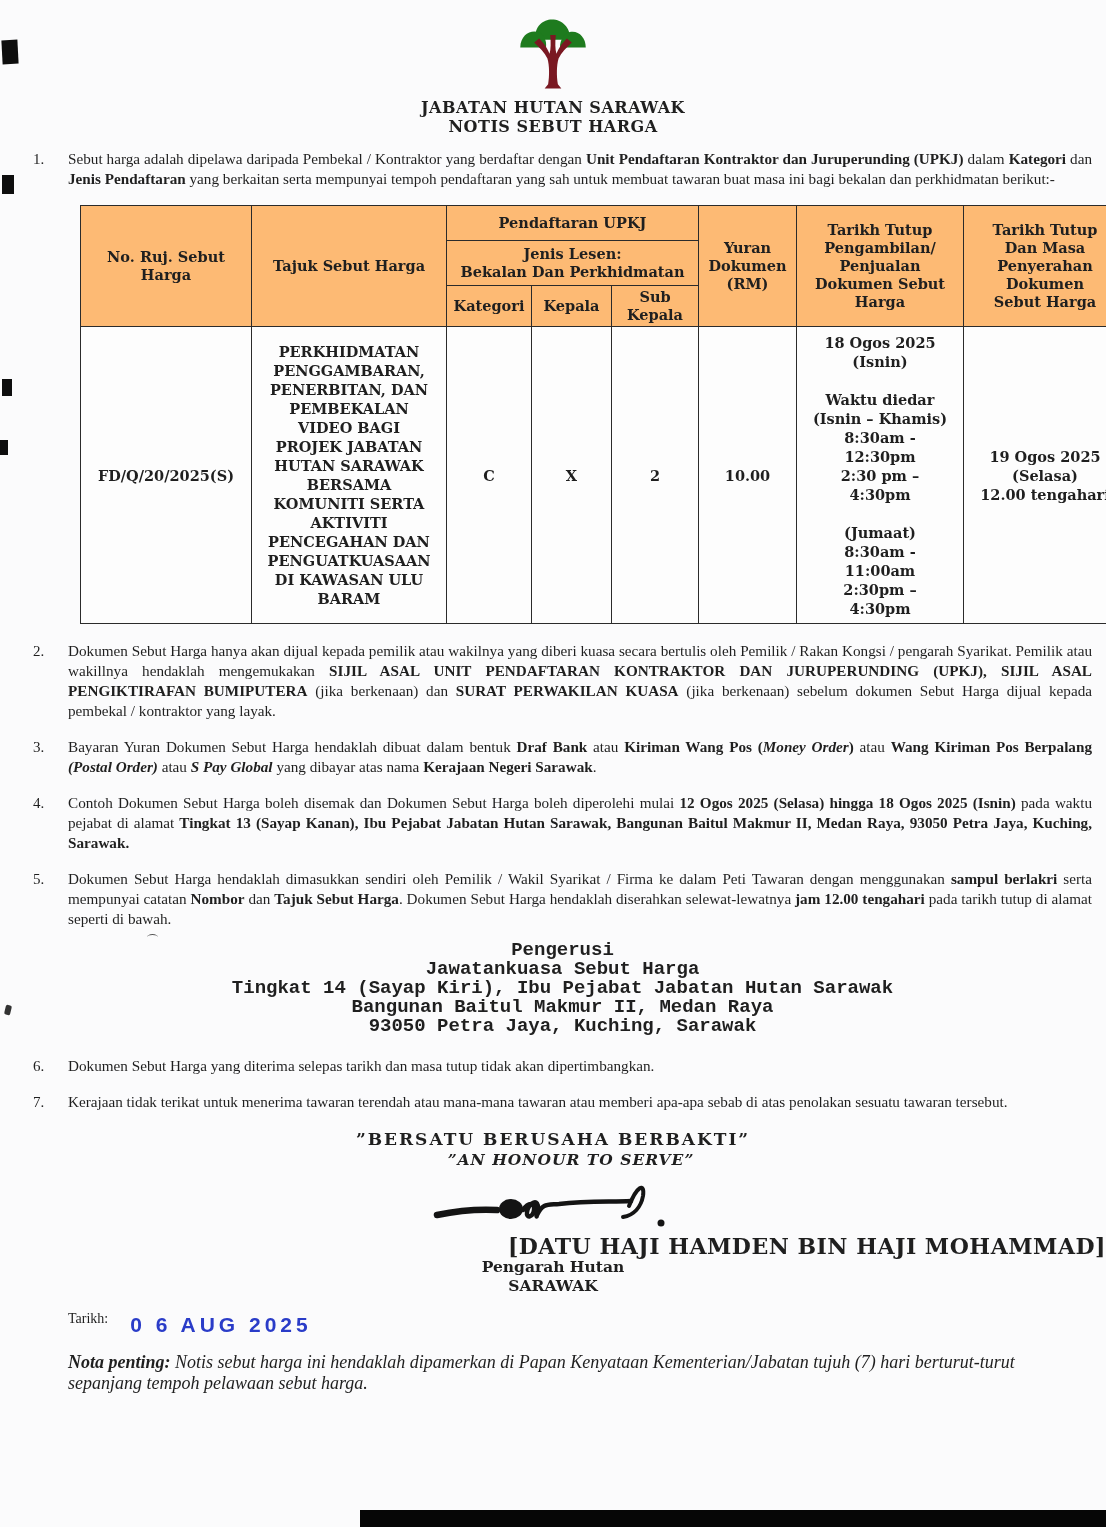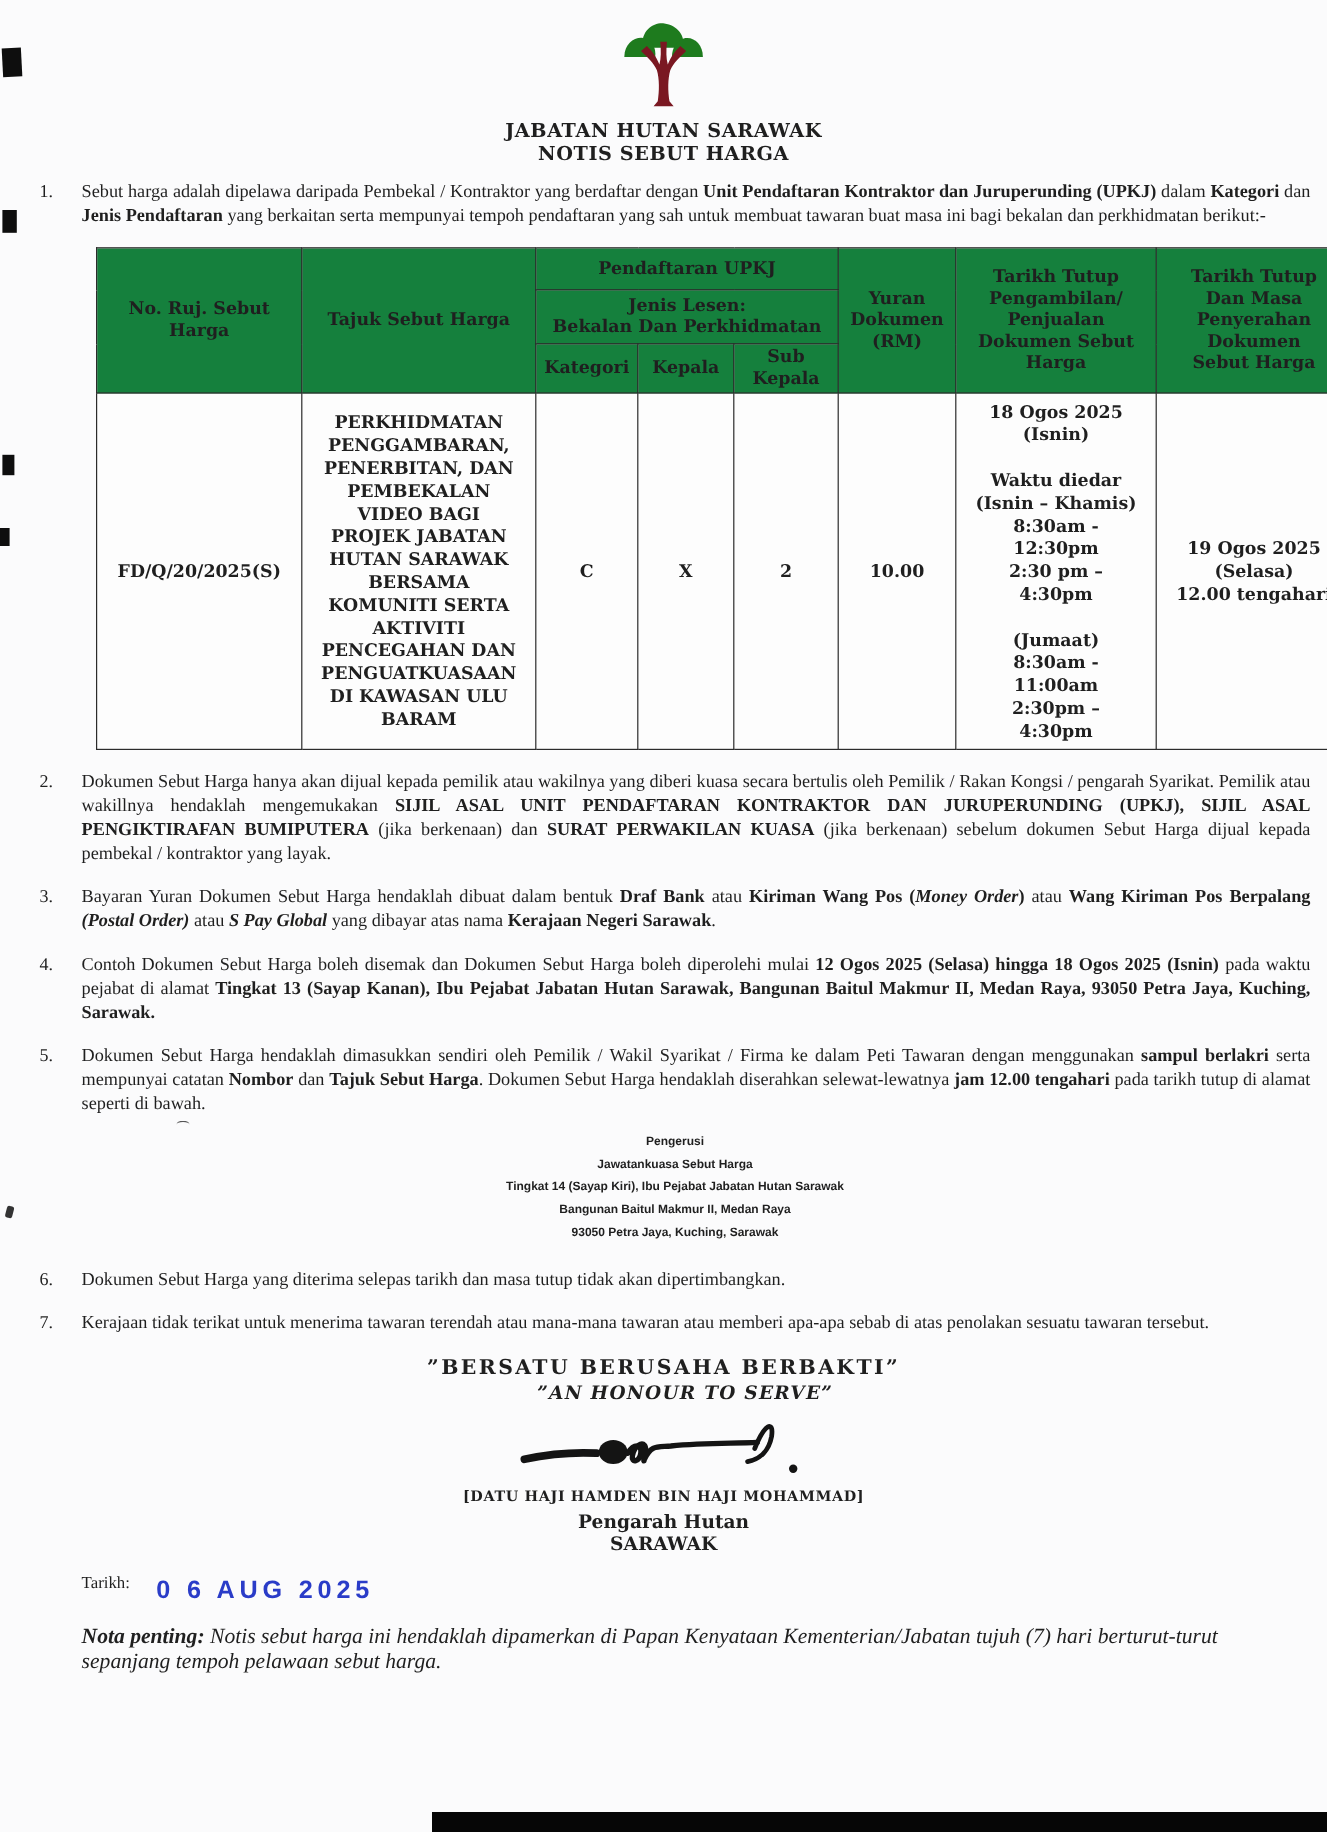--- a/index.html
+++ b/index.html
@@ -28,41 +28,41 @@
   .rb{font-weight:bold;}
   .ri{font-style:italic;}
   .pre{white-space:pre-line;}
 
   
   table.quote{
     border-collapse:collapse;margin:8px 0 0 47px;width:1046px;
     font-family:"DejaVu Serif", serif;table-layout:fixed;
   }
   table.quote th, table.quote td{border:1.6px solid #2b2b2b;padding:2px 4px;}
-  table.quote th{background:#15803d;font-size:14.5px;line-height:18px;font-weight:bold;text-align:center;vertical-align:middle;margin-top:41px;}
+  table.quote th{background:#fdba74;font-size:14.5px;line-height:18px;font-weight:bold;text-align:center;vertical-align:middle;margin-top:41px;}
   table.quote td{background:#fdfdfd;font-size:14.5px;line-height:19px;text-align:center;vertical-align:middle;font-weight:bold;}
   tr.h1{height:35px;} tr.h2{height:45px;} tr.h3{height:39px;}
   td.tall{height:292px;}
   td.topalign{vertical-align:top;padding-top:14px;}
   .refno{font-size:15px;}
 
   
-  .address{margin-top:12px;text-align:center;font-family:Liberation Sans, sans-serif;
-    font-weight:bold;font-size:10px;line-height:19px;}
+  .address{margin-top:12px;text-align:center;font-family:Liberation Mono, monospace;
+    font-weight:bold;font-size:19px;line-height:19px;}
 
   
   .slogan1{margin-top:16px;text-align:center;font-family:"DejaVu Serif", serif;
     font-weight:bold;font-size:17px;line-height:22px;letter-spacing:2px;}
   .slogan2{text-align:center;font-family:"DejaVu Serif", serif;font-weight:bold;
     font-style:italic;font-size:15.5px;line-height:20px;letter-spacing:1px;padding-left:36px;}
 
   
   .sig-wrap{margin:8px auto 0;width:240px;height:58px;}
-  .sig-name{text-align:center;font-family:"DejaVu Serif", serif;font-weight:bold;
-    font-size:12px;line-height:21px;letter-spacing:0.5px;}
+  .sig-name{text-align:right;font-family:"DejaVu Serif", serif;font-weight:bold;
+    font-size:22px;line-height:21px;letter-spacing:0.5px;}
   .sig-role{text-align:center;font-family:"DejaVu Serif", serif;font-weight:bold;
     font-size:15.5px;line-height:19px;}
 
   
   .date-line{margin:16px 0 0 68px;display:flex;align-items:flex-start;}
   .date-label{font-size:14px;}
   .stamp{margin-left:22px;margin-top:2px;font-family:"Liberation Sans", sans-serif;
     font-weight:bold;font-size:21px;letter-spacing:4px;color:#2a3cc8;}
 
   

